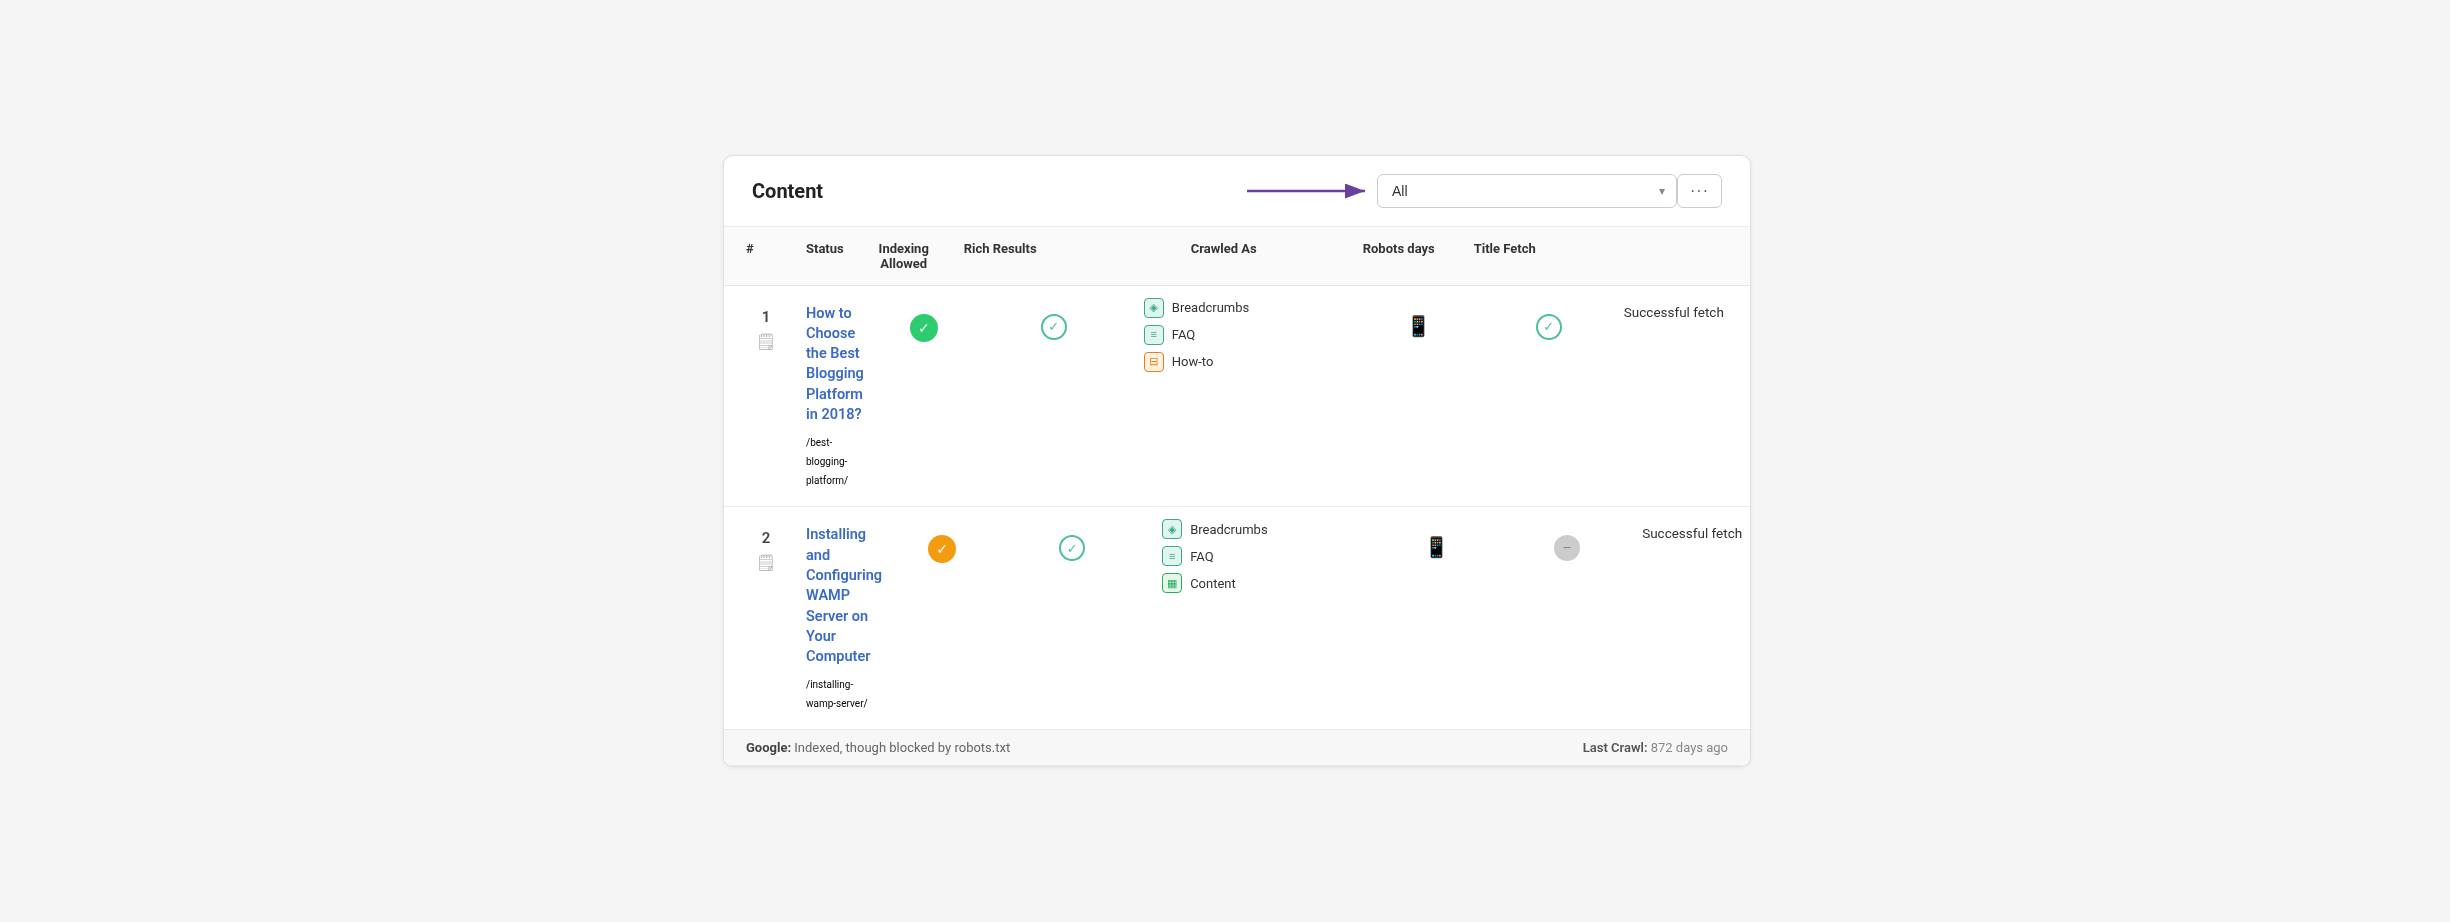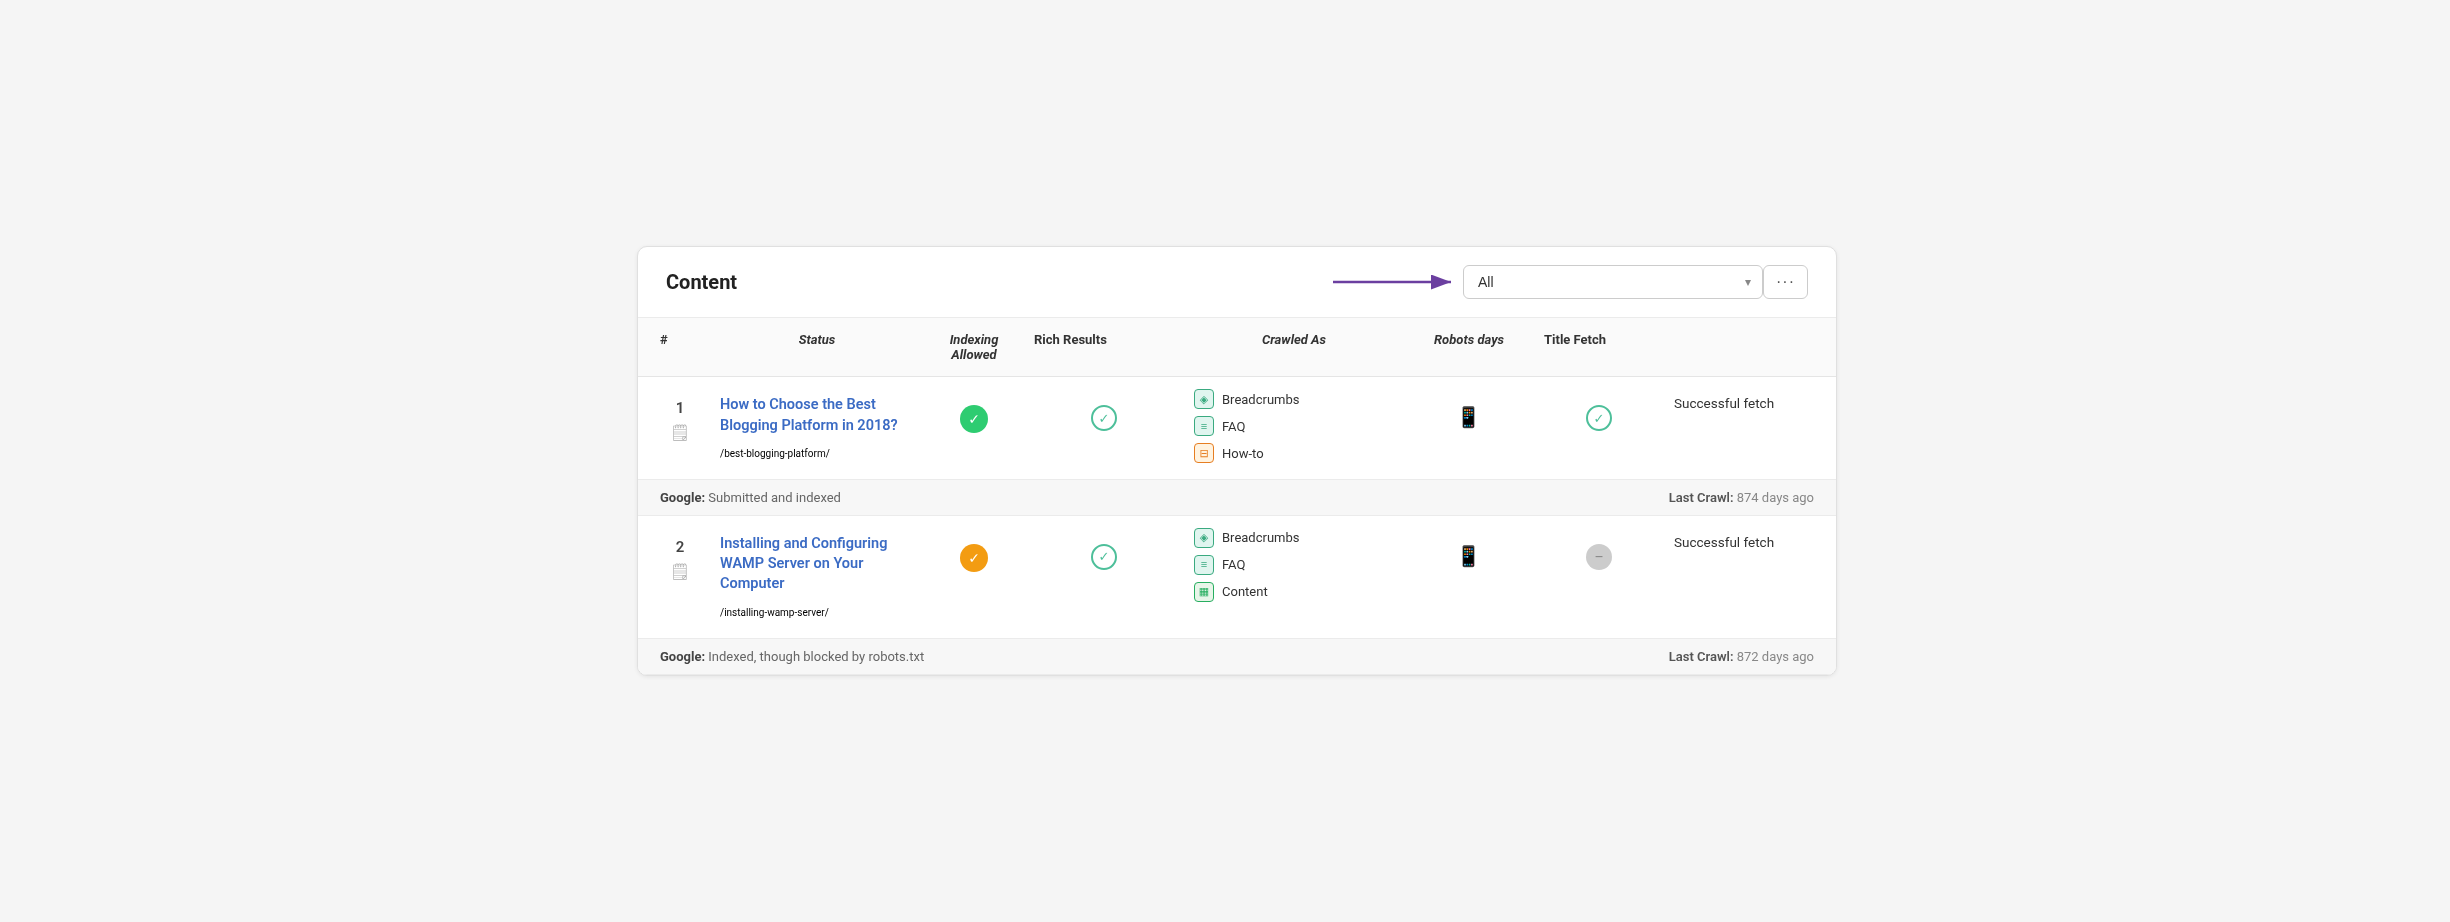--- a/index.html
+++ b/index.html
@@ -9,21 +9,21 @@
       display: flex;
       justify-content: center;
       align-items: center;
       min-height: 100vh;
       padding: 20px;
     }
     .card {
       background: #fff;
       border-radius: 10px;
       border: 1px solid #e0e0e0;
-      width: 1200px;
+      width: 1028px;
       overflow: hidden;
       box-shadow: 0 1px 4px rgba(0,0,0,0.07);
       margin-left: 24px;
     }
     .card-header {
       display: flex;
       align-items: center;
       justify-content: space-between;
       padding: 18px 28px;
       border-bottom: 1px solid #ebebeb;
@@ -89,21 +89,21 @@
       border-bottom: 1px solid #e5e5e5;
       padding: 0 12px;
     }
     .th {
       padding: 14px 10px;
       font-size: 13px;
       font-weight: 700;
       color: #333;
       text-align: left;
     }
-    .th.center { text-align: center; font-style: italic; }
+    .th.center { text-align: center; }
     
     .row-group {
       border-bottom: 1px solid #ebebeb;
     }
     .data-row {
       display: grid;
       grid-template-columns: 60px 1fr 100px 160px 220px 130px 130px 160px;
       padding: 0 12px;
       align-items: start;
       min-height: 90px;
@@ -328,28 +328,20 @@
 
       <div class="cell center">
         <div class="status-teal-outline">✓</div>
       </div>
 
       <div class="cell">
         <span>Successful fetch</span>
       </div>
     </div>
 
-    <div class="row-footer">
-      <span class="footer-left">
-        <strong>Google:</strong> Submitted and indexed
-      </span>
-      <span class="footer-right">
-        <strong>Last Crawl:</strong> 874 days ago
-      </span>
-    </div>
   </div>
 
   <div class="row-group">
     <div class="data-row">
 
       <div class="cell-num">
         <span class="num-text">2</span>
         <span class="doc-icon">🗒</span>
       </div>
 

